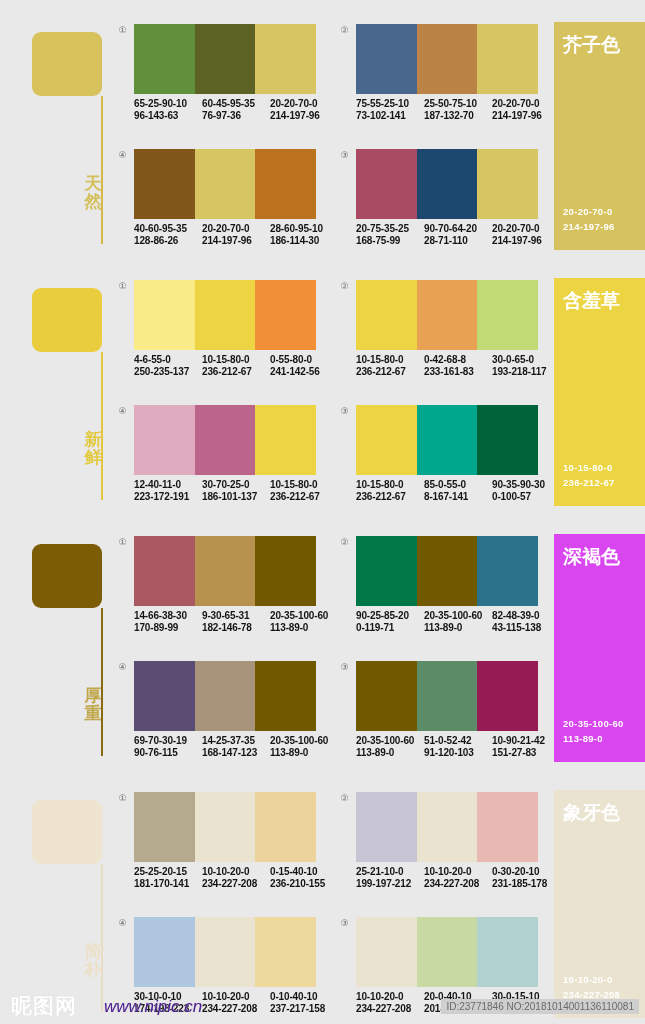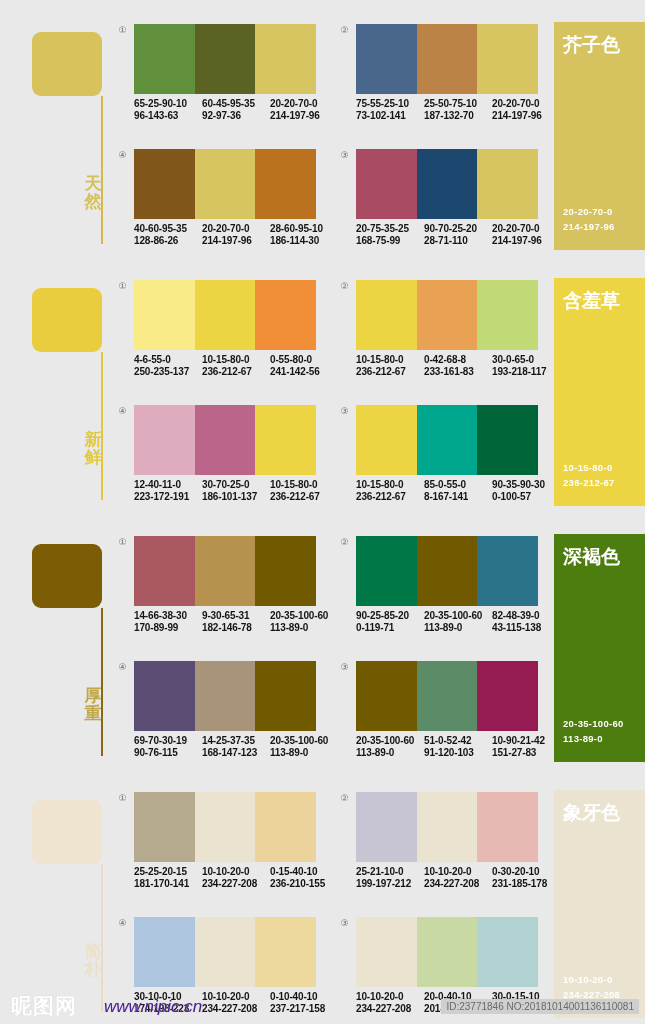--- a/index.html
+++ b/index.html
@@ -106,21 +106,21 @@
               <div class="bar" style="background: rgb(92, 97, 36);"></div>
               <div class="bar" style="background: rgb(214, 197, 96);"></div>
             </div>
             <div class="codes">
               <div class="codecell">
                 <div>65-25-90-10</div>
                 <div>96-143-63</div>
               </div>
               <div class="codecell">
                 <div>60-45-95-35</div>
-                <div>92-97-36</div>
+                <div>76-97-36</div>
               </div>
               <div class="codecell">
                 <div>20-20-70-0</div>
                 <div>214-197-96</div>
               </div>
             </div>
           </div>
           <div class="group g2">
             <div class="gnum">②</div>
             <div class="bars">
@@ -171,21 +171,21 @@
               <div class="bar" style="background: rgb(168, 75, 99);"></div>
               <div class="bar" style="background: rgb(28, 71, 110);"></div>
               <div class="bar" style="background: rgb(214, 197, 96);"></div>
             </div>
             <div class="codes">
               <div class="codecell">
                 <div>20-75-35-25</div>
                 <div>168-75-99</div>
               </div>
               <div class="codecell">
-                <div>90-70-25-20</div>
+                <div>90-70-64-20</div>
                 <div>28-71-110</div>
               </div>
               <div class="codecell">
                 <div>20-20-70-0</div>
                 <div>214-197-96</div>
               </div>
             </div>
           </div>
         </div>
         <div class="hero" style="background: rgb(214, 194, 94);">
@@ -395,21 +395,21 @@
                 <div>51-0-52-42</div>
                 <div>91-120-103</div>
               </div>
               <div class="codecell">
                 <div>10-90-21-42</div>
                 <div>151-27-83</div>
               </div>
             </div>
           </div>
         </div>
-        <div class="hero" style="background: #4d7c0f;">
+        <div class="hero" style="background: #d946ef;">
           <div class="hero-name">深褐色</div>
           <div class="hero-codes">
             <div>20-35-100-60</div>
             <div>113-89-0</div>
           </div>
         </div>
       </div>
       <div class="section">
         <div class="mood-col">
           <div class="mood-card" style="background: rgb(238, 228, 208);"></div>

